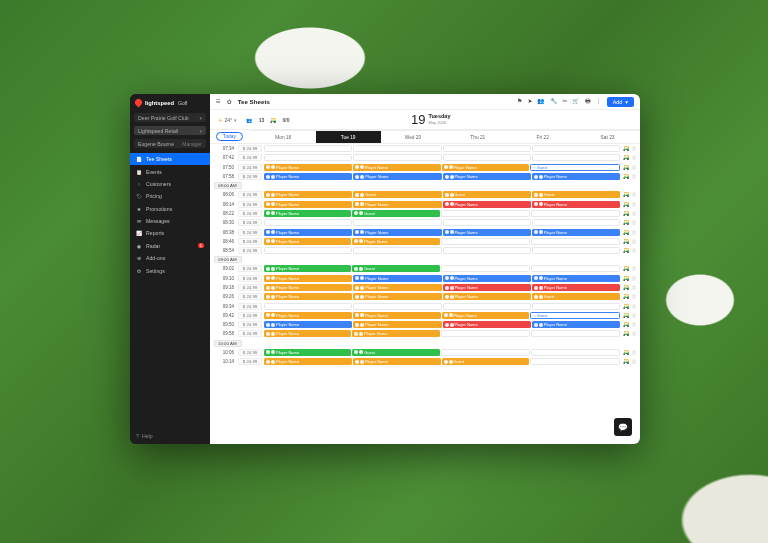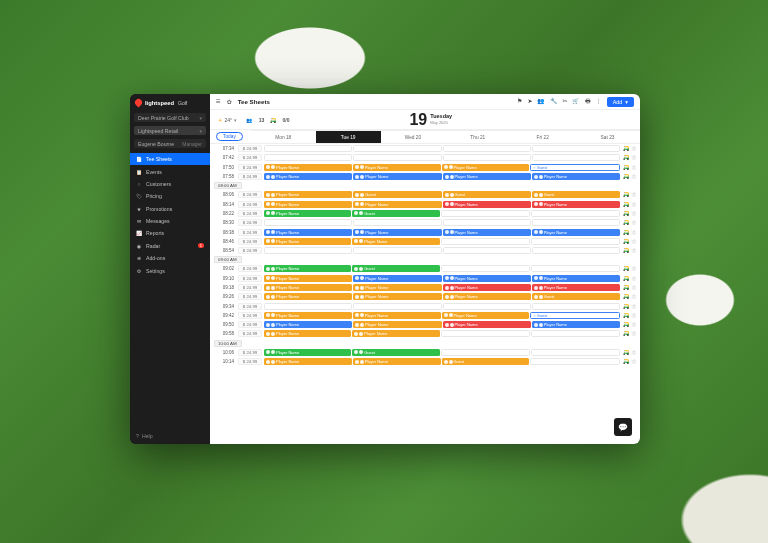--- a/index.html
+++ b/index.html
@@ -33,21 +33,21 @@
   .top-icons { margin-left: auto; display: flex; gap: 5px; color: #444; font-size: 6px;}
   .top-icons span { cursor: pointer; }
   .add-btn { background: #1f6dff; color: #fff; padding: 2px 6px; border-radius: 2px; font-size: 5.4px; display: flex; align-items: center; gap: 3px; cursor: pointer;}
   .sub { height: 20px; display: flex; align-items: center; padding: 0 8px; gap: 10px; border-bottom: 1px solid #eee;}
   .wx { display: flex; gap: 2px; align-items:center; color:#555;}
   .wx .sun { color:#f9a825;}
   .wx .grey { color:#888;}
   .cap-row { display:flex; gap:6px; color:#555;}
   .cap-row b { font-weight:600;}
   .datebig { margin-left: auto; margin-right: auto; text-align: center; display:flex; align-items:center; gap:3px;}
-  .datebig .num { font-size: 16px; font-weight: 700;}
+  .datebig .num { font-size: 13px; font-weight: 400;}
   .datebig .stack { text-align:left; line-height:1;}
   .datebig .dow { font-size:5.5px; font-weight:600;}
   .datebig .my { font-size:4px; color:#888;}
   .tabs { height: 14px; display: flex; align-items: stretch; border-bottom: 1px solid #eee; padding-left: 6px; gap:0;}
   .today-pill { align-self: center; border:1px solid #1f6dff; color:#1f6dff; border-radius: 8px; padding: 1px 6px; font-size:4.8px; margin-right:8px; cursor:pointer;}
   .daytab { flex:1; text-align:center; font-size:4.8px; color:#666; display:flex; align-items:center; justify-content:center; border-top:1px solid #eee; cursor:pointer;}
   .daytab.active { background:#1b1b1b; color:#fff;}
   .sheet { flex:1; overflow:hidden; padding: 0 4px 4px;}
   .row { display:flex; align-items:center; gap:2px; height: 9.3px; }
   .time-hdr { background:#f2f2f2; border:1px solid #e3e3e3; font-size:4.4px; padding:0 3px; width: 28px; border-radius:1px; color:#444; margin:1px 0;}

